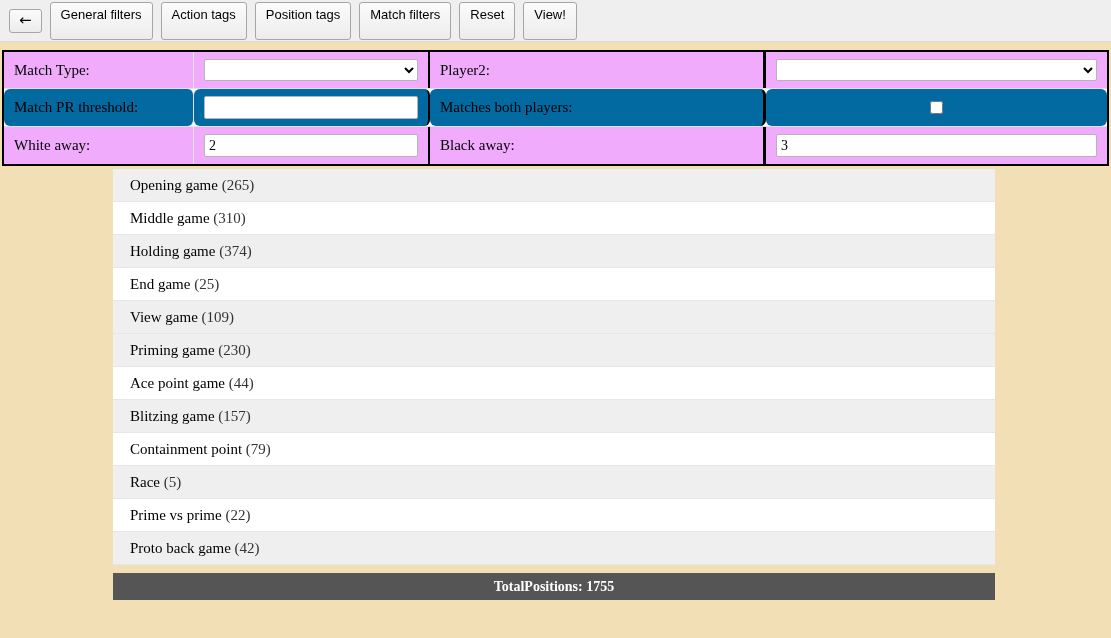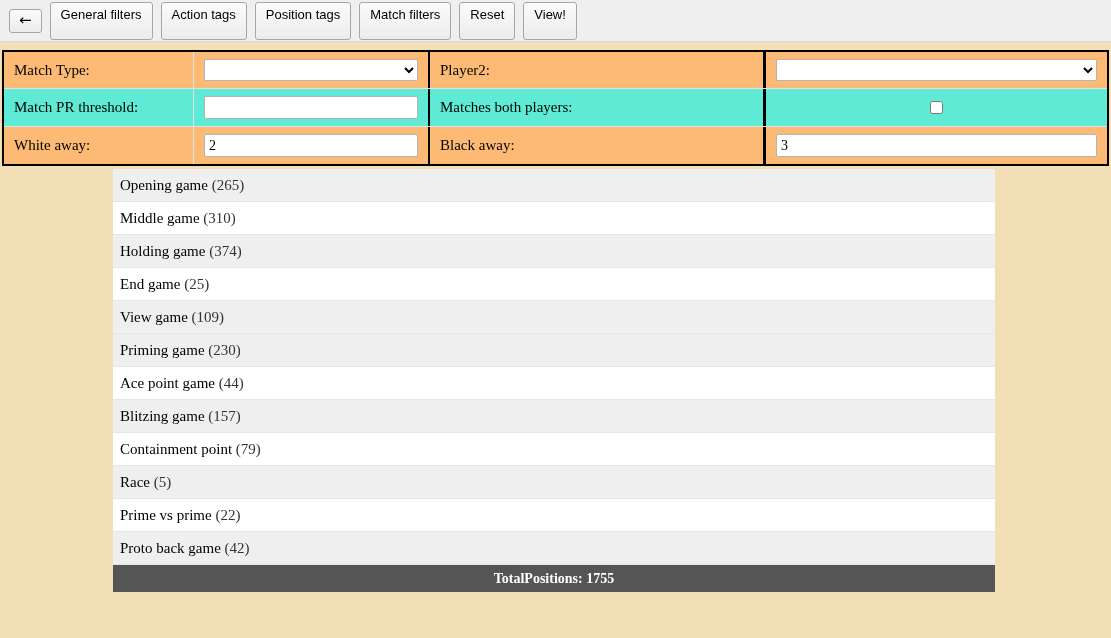--- a/index.html
+++ b/index.html
@@ -53,22 +53,22 @@
     margin: 8px 2px 0 2px;
     width: 1107px;
   }
   .frow {
     display: flex;
     width: 100%;
     box-sizing: border-box;
     border-bottom: 1px solid #e2e2e2;
   }
   .frow:last-child { border-bottom: none; }
-  .frow.shade .fcell { background: #fdba74; }
-  .frow.plain .fcell { background: #5eead4; }
+  .frow.shade .fcell { background: #f0abfc; }
+  .frow.plain .fcell { background: #0369a1; border-radius: 6px; }
 
   .fcell {
     box-sizing: border-box;
     padding: 7px 10px;
     display: flex;
     align-items: center;
     min-height: 35px;
   }
   .fcell.lbl-a { width: 190px; border-right: 1px solid #e2e2e2; }
   .fcell.val-a { width: 236px; border-right: 2px solid #000; }
@@ -110,39 +110,40 @@
   .list-wrap {
     position: absolute;
     left: 113px;
     top: 169px;
     width: 882px;
   }
   .lrow {
     box-sizing: border-box;
     height: 33px;
     line-height: 33px;
-    padding-left: 7px;
+    padding-left: 17px;
     border-bottom: 1px solid #e6e6e6;
     background: #ffffff;
     font-size: 15px;
     cursor: pointer;
     overflow: hidden;
     white-space: nowrap;
   }
   .lrow.odd { background: #efefef; }
   .count { color: #333; }
 
   .total-bar {
     height: 27px;
     line-height: 27px;
     background: #555555;
     color: #ffffff;
     font-weight: bold;
     font-size: 14px;
     text-align: center;
+    margin-top: 8px;
   }
 </style>
 </head>
 <body>
 
 <div class="toolbar">
   <button class="tbtn arrow">
     <span>←</span>
   </button>
   <button class="tbtn">General filters</button>

